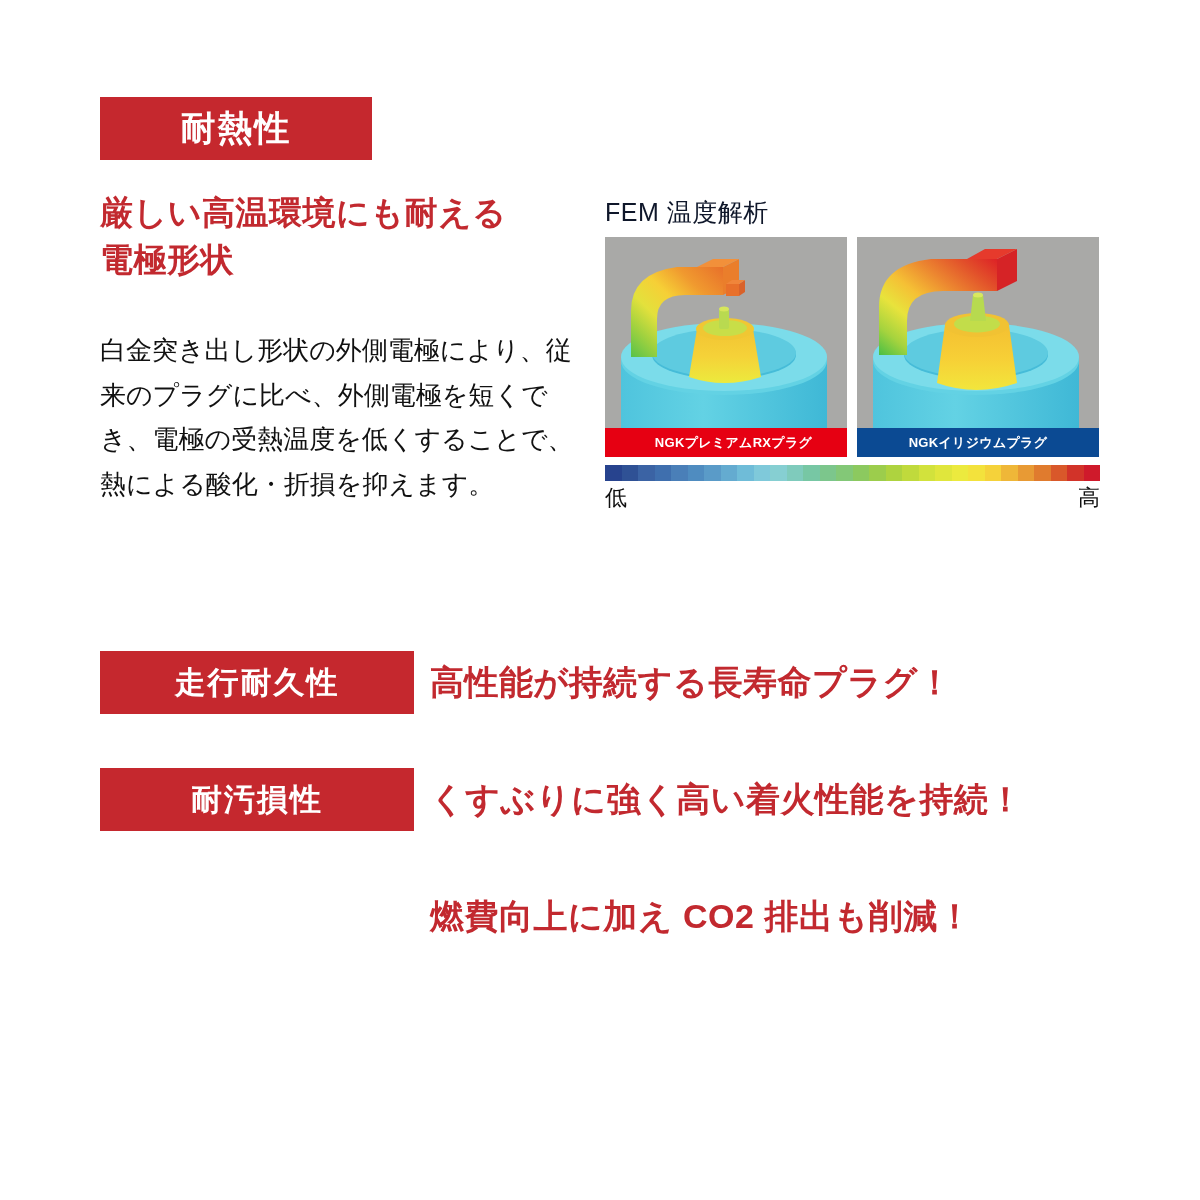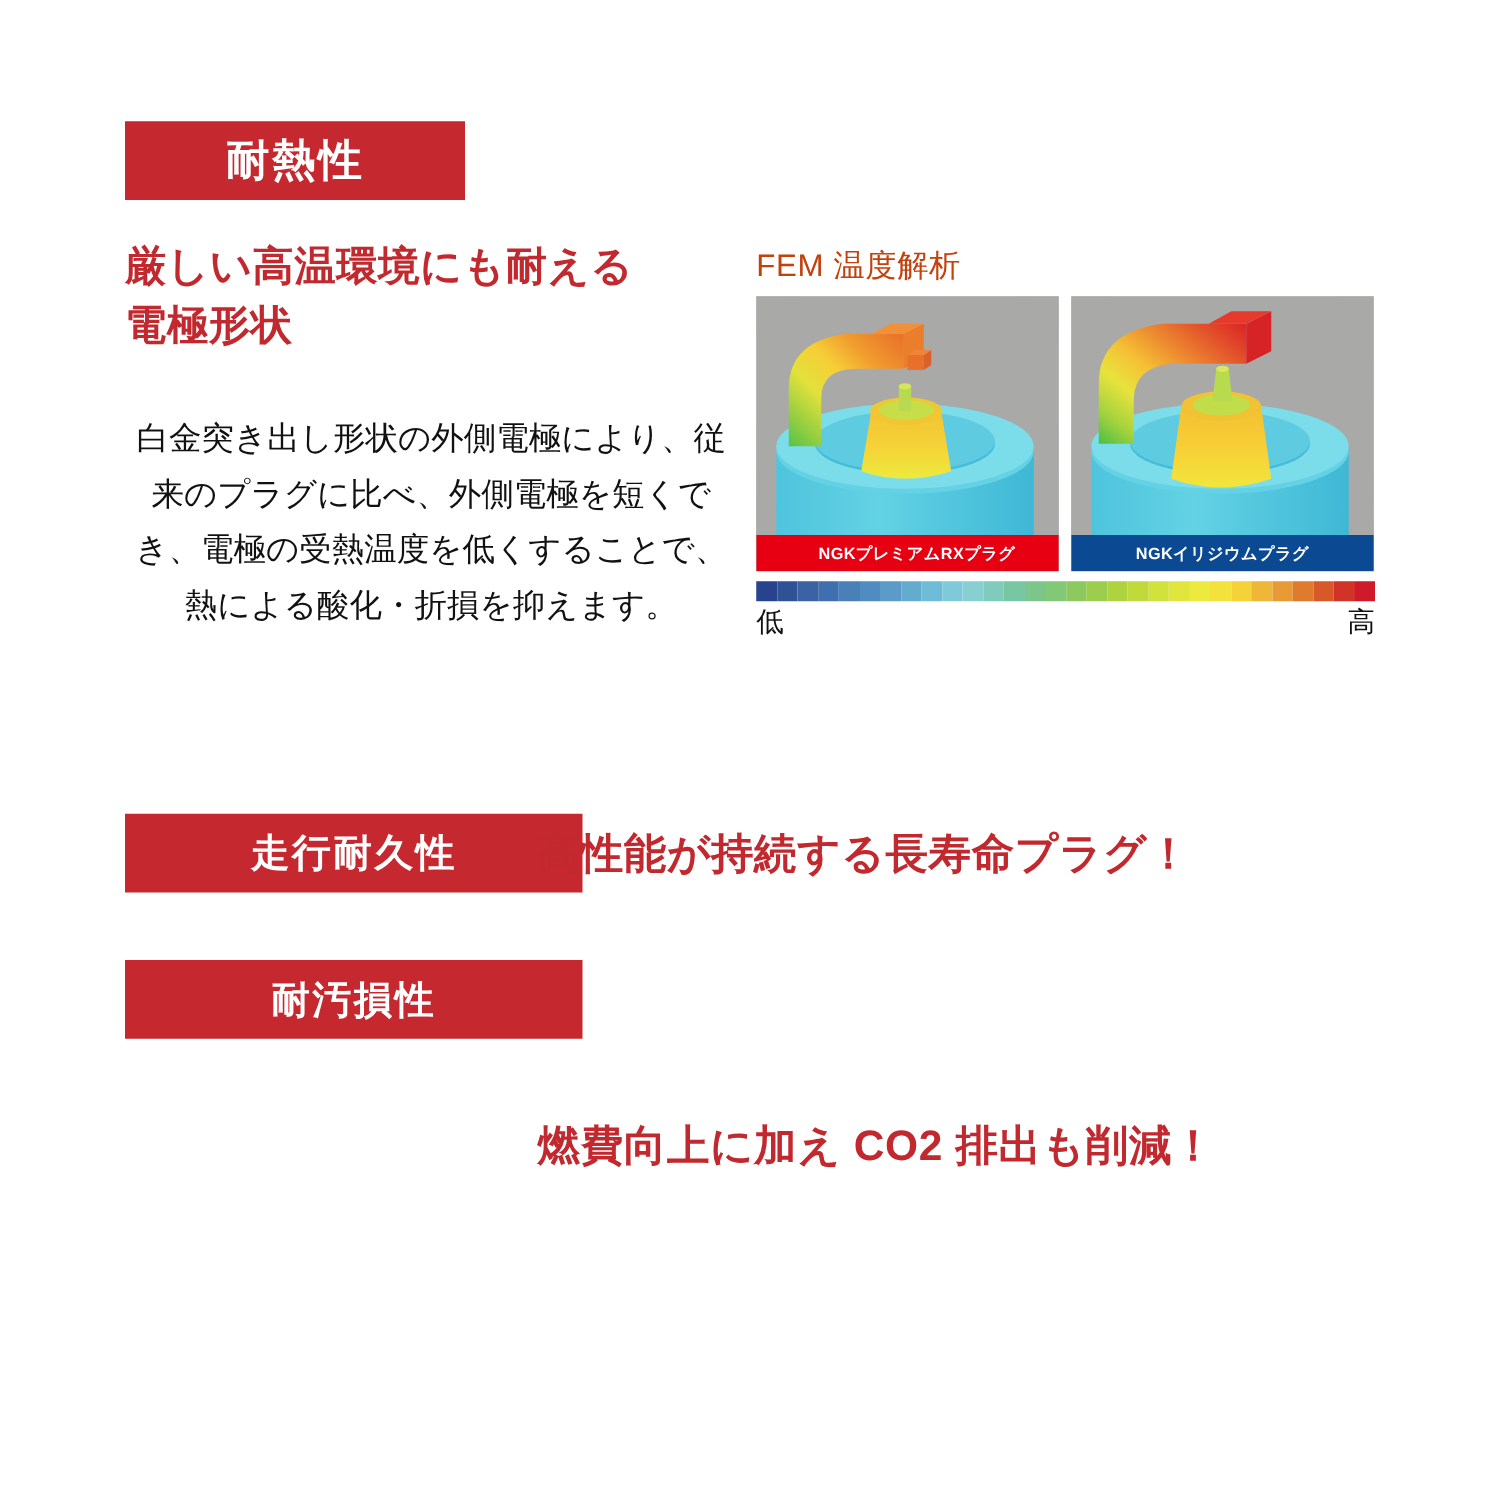--- a/index.html
+++ b/index.html
@@ -29,27 +29,26 @@
   
   #headline{
     position:absolute;left:100px;top:190px;width:470px;
     color:#c2292f;font-size:33px;font-weight:700;line-height:1.42;
     letter-spacing:0.5px;
   }
   #bodytext{
     position:absolute;left:100px;top:328px;width:490px;
     color:#111111;font-size:26px;font-weight:400;line-height:1.72;
     letter-spacing:0px;
-    text-align:center;
   }
 
   
   #fem{position:absolute;left:605px;top:196px;width:495px;}
   #fem-title{
-    font-size:25px;color:#c2410c;font-weight:400;
+    font-size:25px;color:#0f172a;font-weight:400;
     letter-spacing:0.5px;margin-bottom:8px;
   }
   .fem-row{display:flex;gap:10px;}
   .fem-card{
     position:relative;width:242px;height:220px;
     overflow:hidden;
     background:
       radial-gradient(ellipse 120% 90% at 50% 30%, #b6b6b4 0%, #a7a7a5 55%, #9a9a98 100%);
   }
   .fem-canvas{position:absolute;inset:0;}
@@ -63,21 +62,21 @@
 
   
   #scalebar{display:flex;width:495px;height:16px;margin-top:8px;}
   #scalebar i{flex:1 1 auto;display:block;height:100%;}
   #scale-labels{
     display:flex;justify-content:space-between;width:495px;
     font-size:22px;color:#111;margin-top:2px;font-weight:400;
   }
 
   
-  .feature-badge{width:366px;height:63px;font-size:31px;letter-spacing:2px;}
+  .feature-badge{width:314px;height:63px;font-size:31px;letter-spacing:2px;}
   .feature-text{
     position:absolute;
     color:#c2292f;font-size:34px;font-weight:700;
     letter-spacing:0.5px;white-space:nowrap;
     display:flex;align-items:center;height:63px;
   }
   #badge-f0{left:100px;top:651px;}
   #text-f0{left:430px;top:651px;}
   #badge-f1{left:100px;top:768px;}
   #text-f1{left:430px;top:768px;}
@@ -229,16 +228,17 @@
     <div id="scale-labels">
       <span>低</span>
       <span>高</span>
     </div>
   </div>
 
   <div class="badge feature-badge" id="badge-f0">走行耐久性</div>
   <div class="feature-text" id="text-f0">高性能が持続する長寿命プラグ！</div>
 
   <div class="badge feature-badge" id="badge-f1">耐汚損性</div>
+  <div class="feature-text" id="text-f1">くすぶりに強く高い着火性能を持続！</div>
 
   <div class="feature-text" id="text-f2">燃費向上に加え CO2 排出も削減！</div>
 
 </div>
 
 </body></html>

